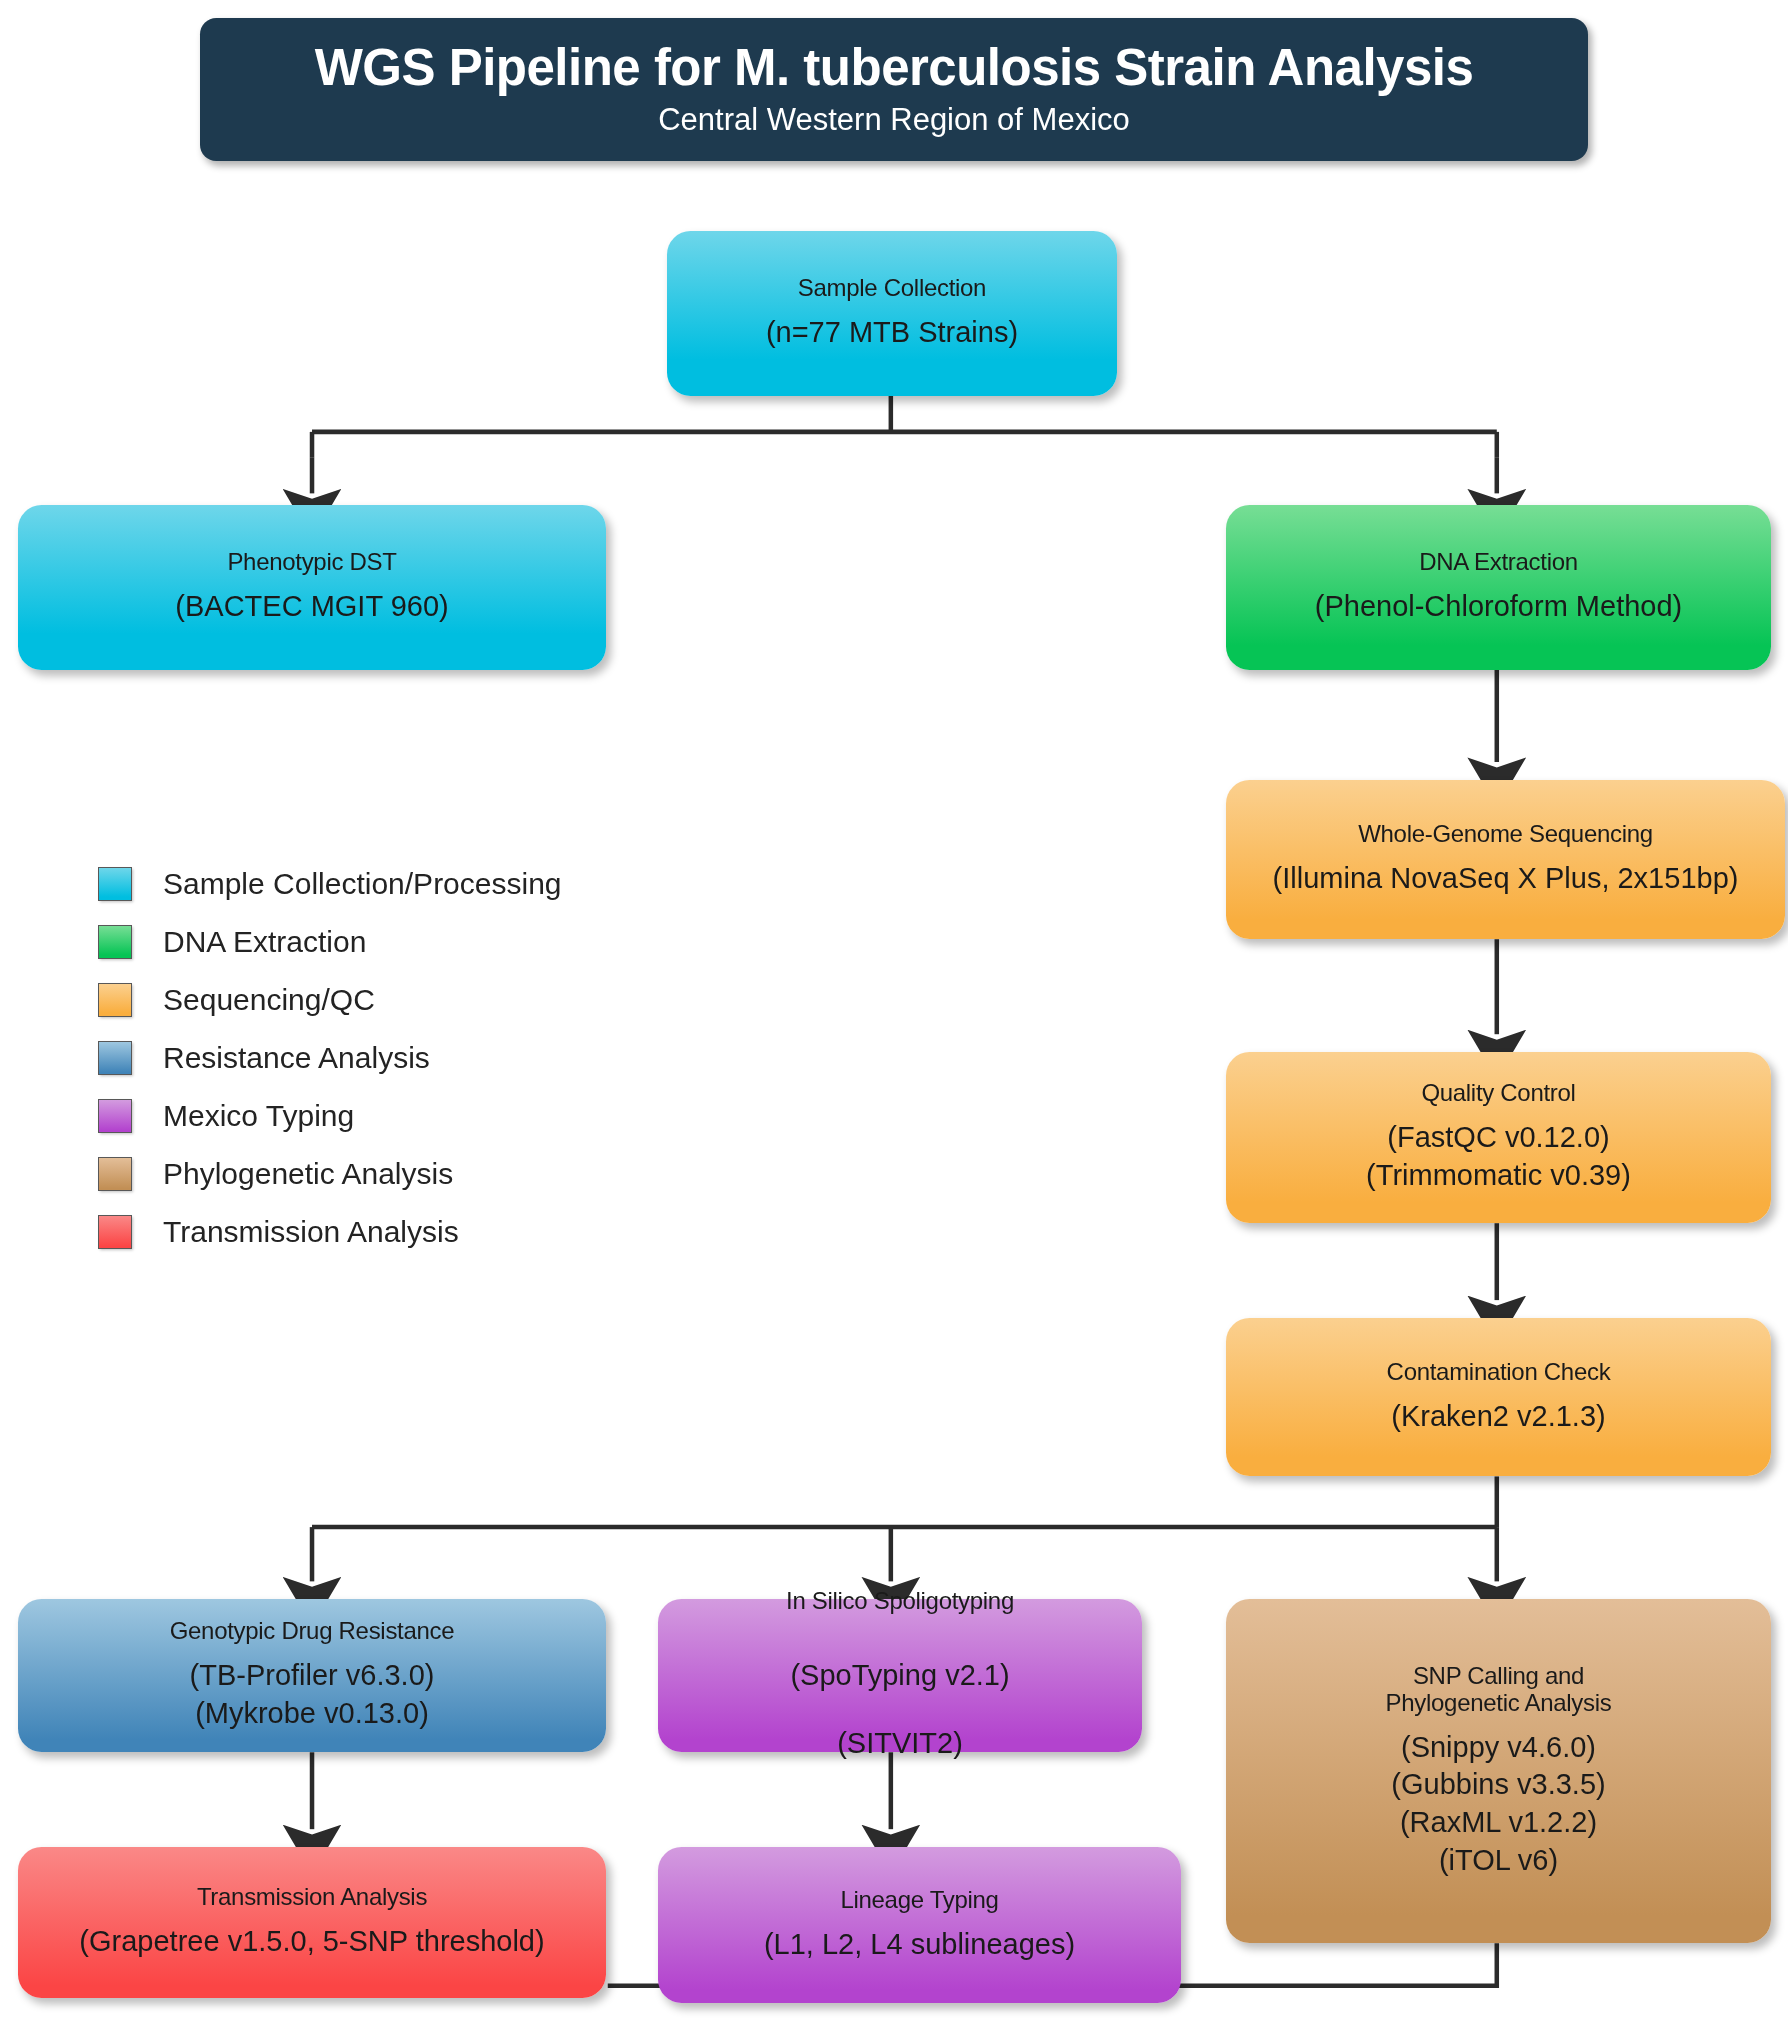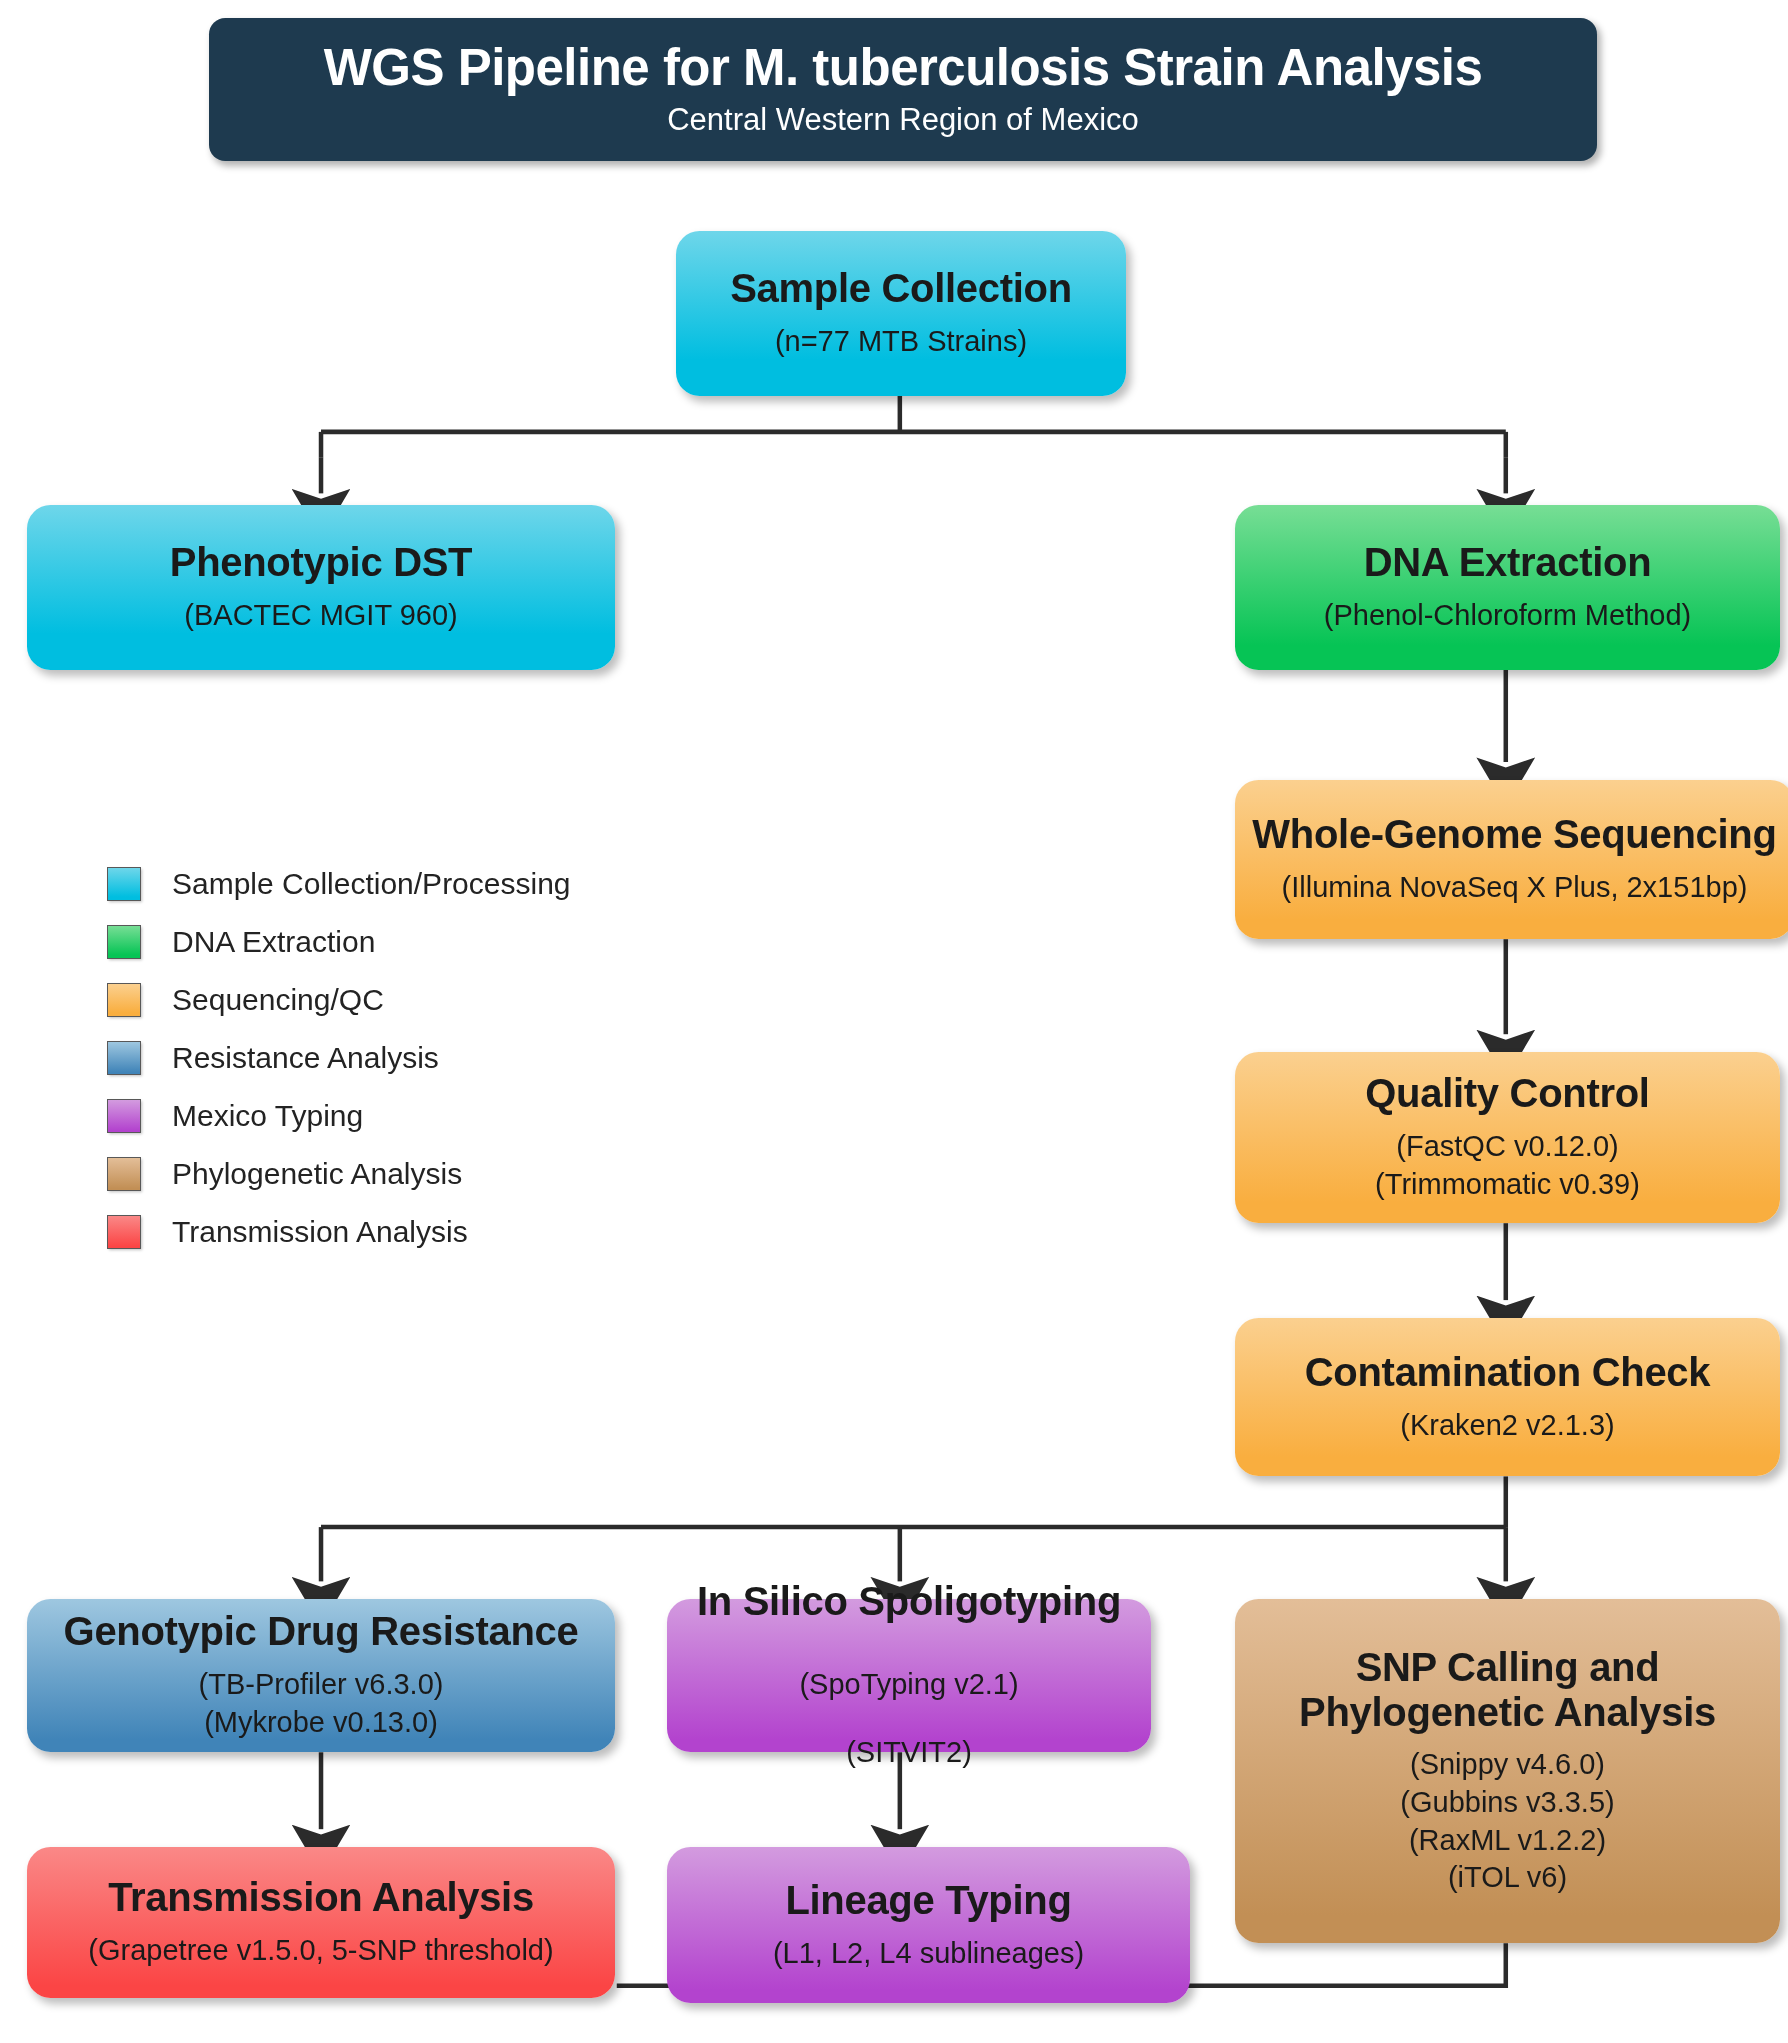--- a/index.html
+++ b/index.html
@@ -1,21 +1,21 @@
 <!DOCTYPE html>
 <html style="font-size:14.5px"><head>
 <meta charset="utf-8">
 <style>
   html,body{margin:0;padding:0;background:#ffffff;}
   body{
     width:1788px;height:2044px;position:relative;overflow:hidden;
     font-family:"Liberation Sans", sans-serif;
     -webkit-font-smoothing:antialiased;
   }
-  #stage{position:absolute;left:9px;top:0;width:1496px;height:2044px;}
+  #stage{position:absolute;left:0;top:0;width:1496px;height:2044px;}
 
   
   .title-banner{
     position:absolute;
     left:200px; top:18px; width:1388px; height:143px;
     background:#1e3a4f;
     border-radius:16.3px;
     box-shadow:3.6px 4.5px 7.2px rgba(0,0,0,.30);
     display:flex;flex-direction:column;align-items:center;justify-content:center;
     color:#ffffff;
@@ -33,21 +33,21 @@
     position:absolute;
     border-radius:23.5px;
     box-shadow:4.5px 5.4px 8.1px rgba(0,0,0,.26);
     display:flex;flex-direction:column;align-items:center;justify-content:center;
     color:#1a1a1a;
     text-align:center;
     box-sizing:border-box;
     padding:5.4px 12.7px;
   }
   .node .t{
-    font-size:40px;font-weight:bold;line-height:1.12;letter-spacing:-0.3px;
+    font-size:24px;font-weight:normal;line-height:1.12;letter-spacing:-0.3px;
   }
   .node .s{
     font-size:29px;font-weight:normal;line-height:1.30;
   }
   .node .s.first{margin-top:12px;}
 
   
   .c-cyan   {background:linear-gradient(180deg,#6ED6EA 0%,#00BEE0 78%);}
   .c-green  {background:linear-gradient(180deg,#77DE95 0%,#06C455 85%);}
   .c-orange {background:linear-gradient(180deg,#FBD08F 0%,#F9AE3F 88%);}

